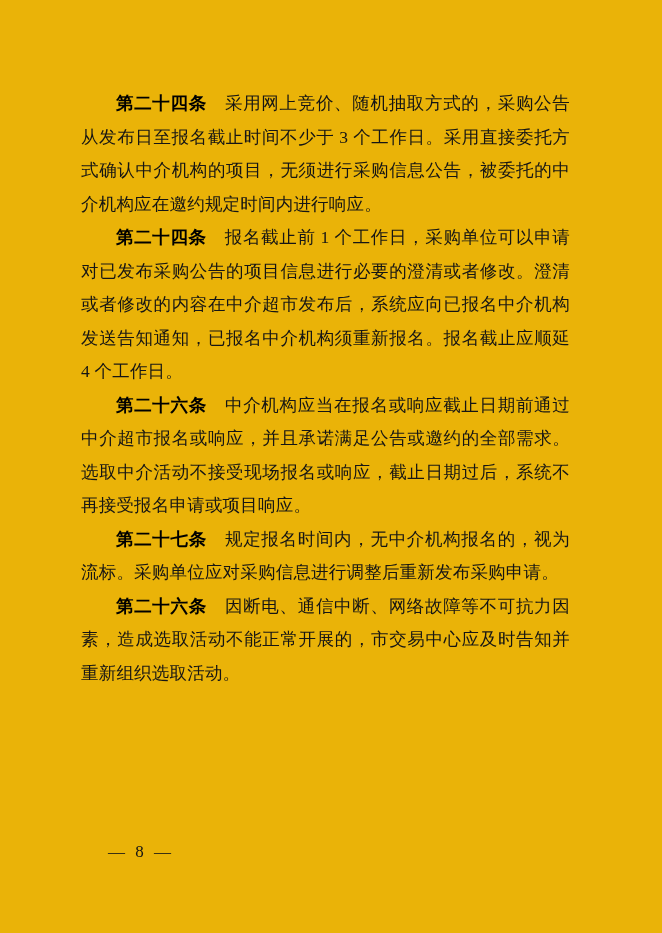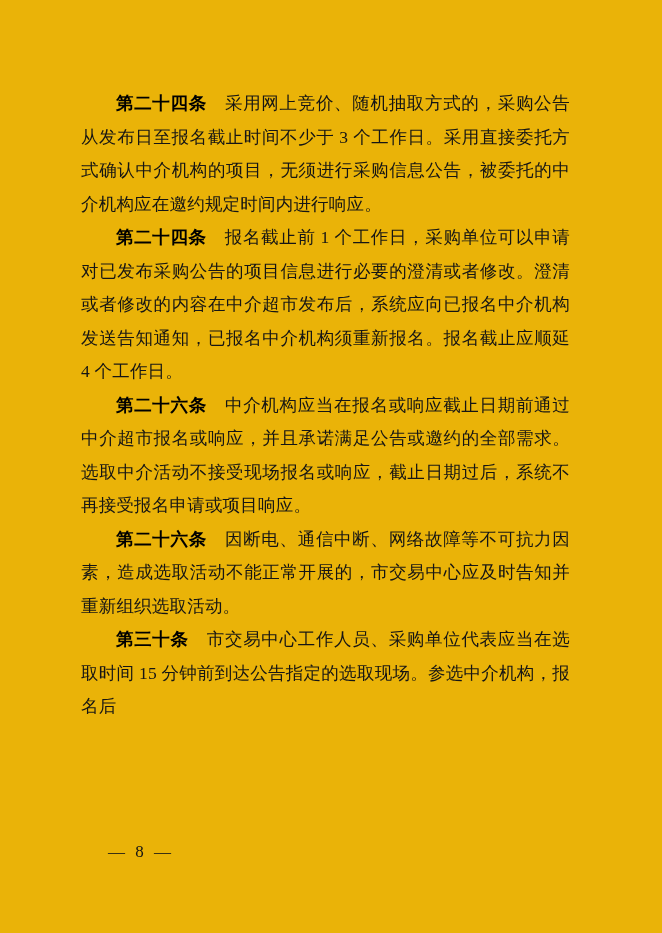--- a/index.html
+++ b/index.html
@@ -64,28 +64,28 @@
     <p class="article">
       <span class="art-head">第二十四条</span>
       <span class="art-body">报名截止前 1 个工作日，采购单位可以申请对已发布采购公告的项目信息进行必要的澄清或者修改。澄清或者修改的内容在中介超市发布后，系统应向已报名中介机构发送告知通知，已报名中介机构须重新报名。报名截止应顺延 4 个工作日。</span>
     </p>
 
     <p class="article">
       <span class="art-head">第二十六条</span>
       <span class="art-body">中介机构应当在报名或响应截止日期前通过中介超市报名或响应，并且承诺满足公告或邀约的全部需求。选取中介活动不接受现场报名或响应，截止日期过后，系统不再接受报名申请或项目响应。</span>
     </p>
 
+    <p class="article">
+      <span class="art-head">第二十七条</span>
+      <span class="art-body">规定报名时间内，无中介机构报名的，视为流标。采购单位应对采购信息进行调整后重新发布采购申请。</span>
+    </p>
 
     <p class="article">
       <span class="art-head">第二十六条</span>
       <span class="art-body">因断电、通信中断、网络故障等不可抗力因素，造成选取活动不能正常开展的，市交易中心应及时告知并重新组织选取活动。</span>
     </p>
 
 
-    <p class="article">
-      <span class="art-head">第三十条</span>
-      <span class="art-body">市交易中心工作人员、采购单位代表应当在选取时间 15 分钟前到达公告指定的选取现场。参选中介机构，报名后</span>
-    </p>
 
   </main>
 
   <div class="page-number">— 8 —</div>
 </div>
 
 </body></html>

